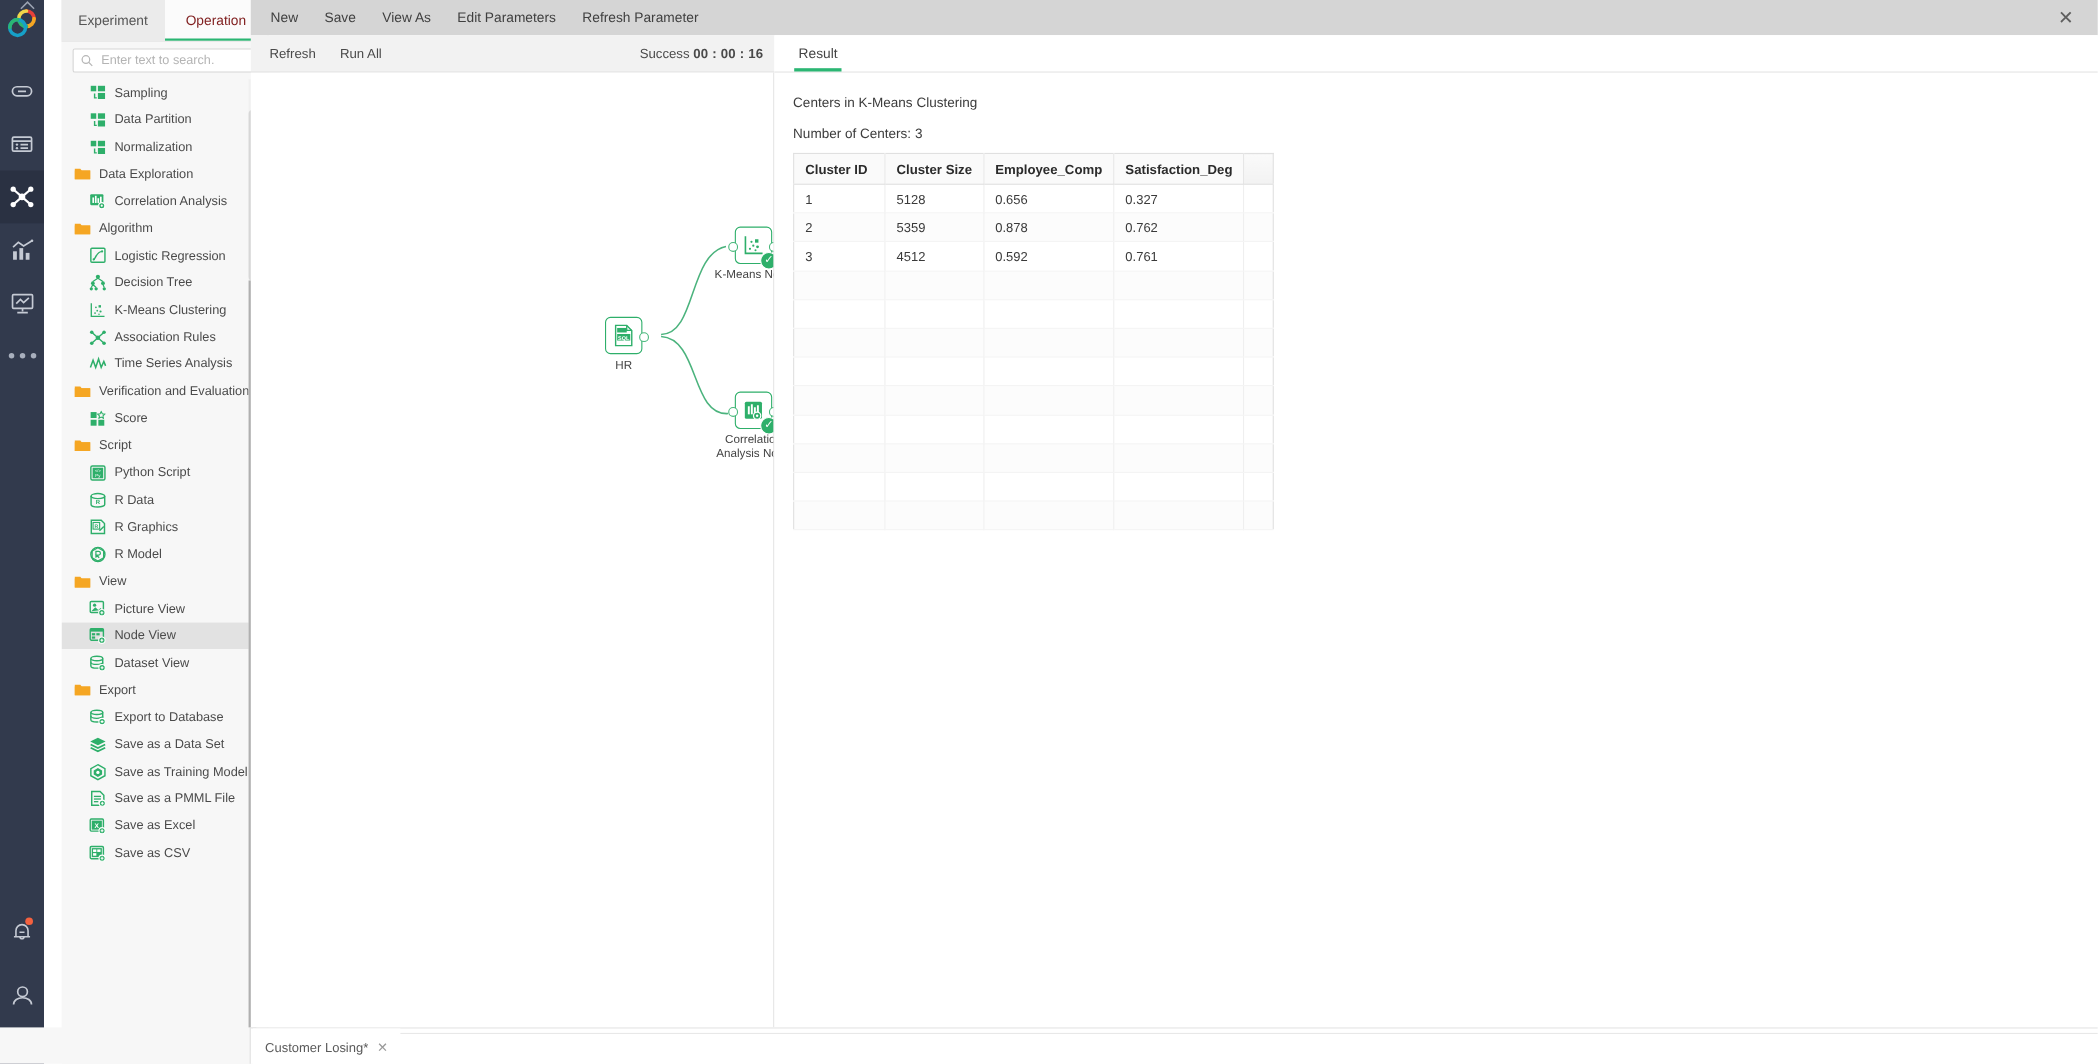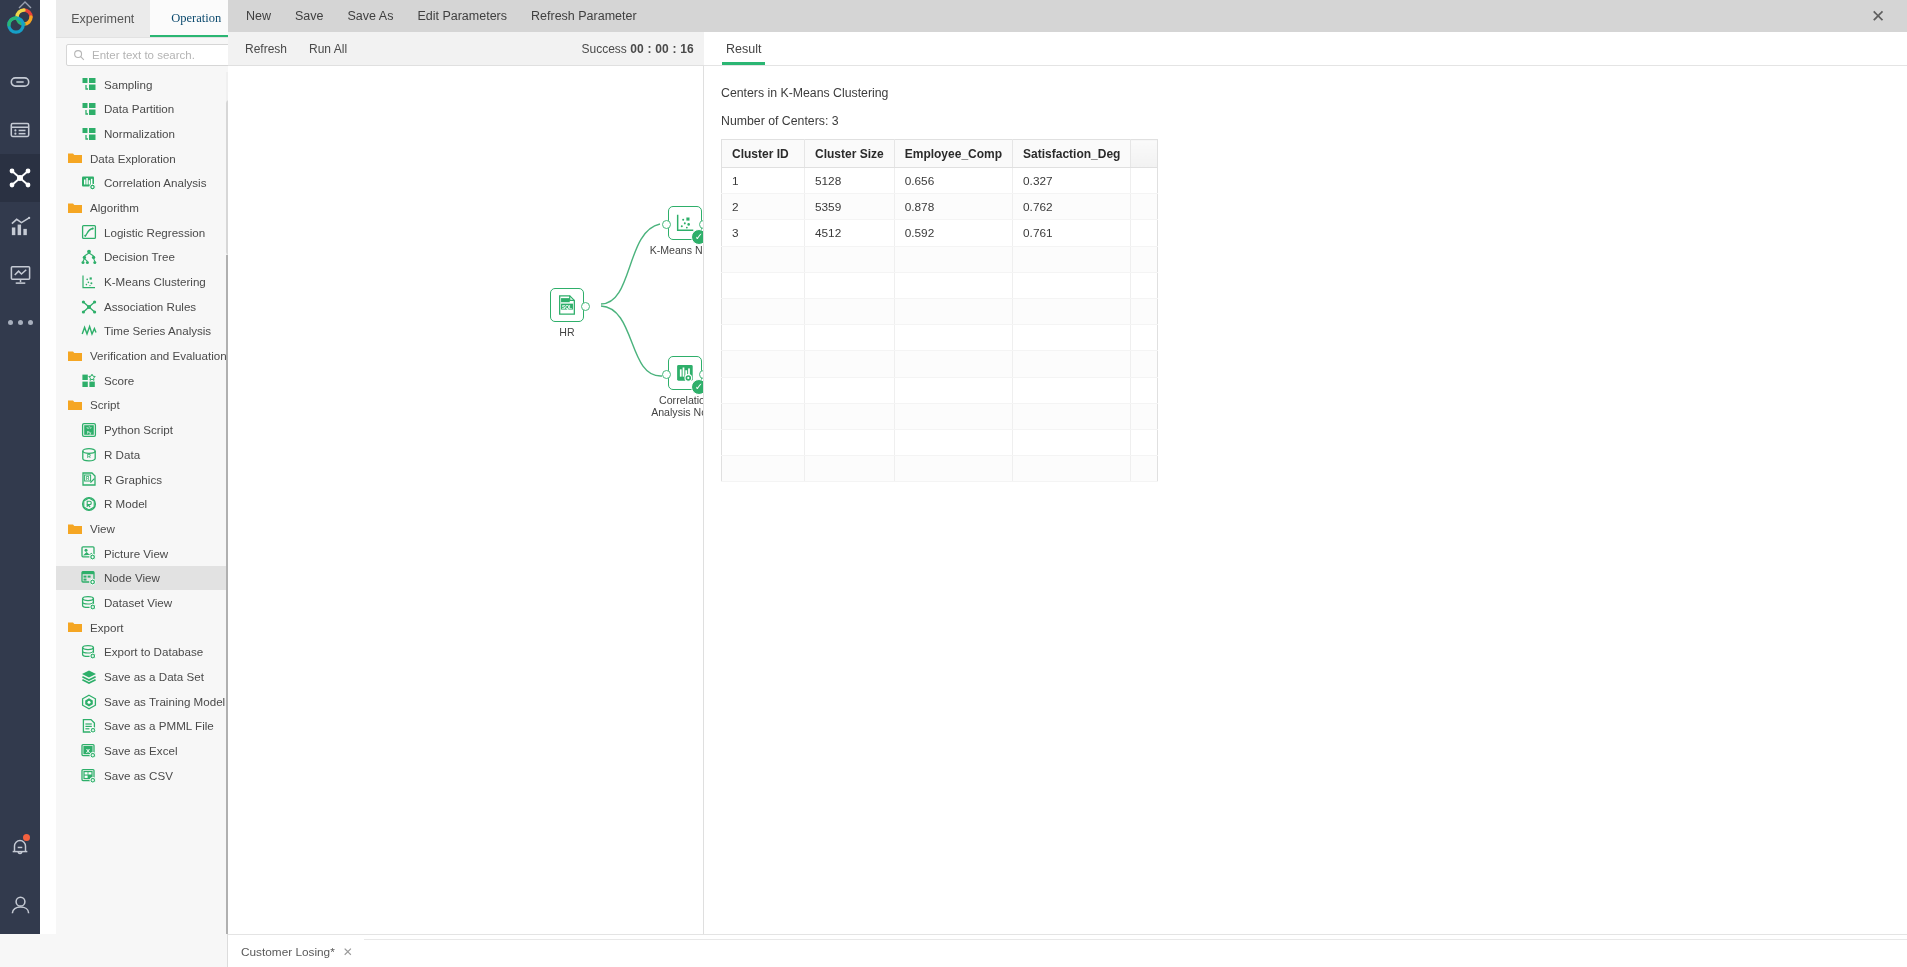--- a/index.html
+++ b/index.html
@@ -50,21 +50,21 @@
   }
   #tabs {
     height: 38px; background: #f1f1f1;
     display: flex; align-items: stretch;
     border-bottom: 1px solid #e2e2e2;
   }
   #tabs .tab {
     flex: 1; display: flex; align-items: center; justify-content: center;
     font-size: 12.5px; color: #555; position: relative; background: #ebebeb;
   }
-  #tabs .tab.active { background: #fbfbfb; color: #0c4a6e; font-family: Liberation Serif, serif; }
+  #tabs .tab.active { background: #fbfbfb; color: #7f1d1d; }
   #tabs .tab.active::after {
     content: ""; position: absolute; left: 0; right: 0; bottom: 0;
     height: 2.5px; background: #2bb673;
   }
   #searchrow {
     height: 34px; display: flex; align-items: center;
     padding: 0 8px 0 10px; gap: 7px; background: #f7f7f7;
   }
   #searchbox {
     flex: 1; height: 22px; background: #fff;
@@ -694,21 +694,21 @@
       </div>
   </div>
   <div id="side-scroll-track"></div>
   <div id="side-scroll-thumb"></div>
   <div id="side-scroll-thumb2"></div>
 </div>
 
 <div id="menubar">
   <div class="mi">New</div>
   <div class="mi">Save</div>
-  <div class="mi">Save As</div>
+  <div class="mi">View As</div>
   <div class="mi">Edit Parameters</div>
   <div class="mi">Refresh Parameter</div>
   <div id="closebtn">✕</div>
 </div>
 
 <div id="optoolbar">
   <div class="op">Refresh</div>
   <div class="op">Run All</div>
   <div id="status">
     <span>Success</span>

